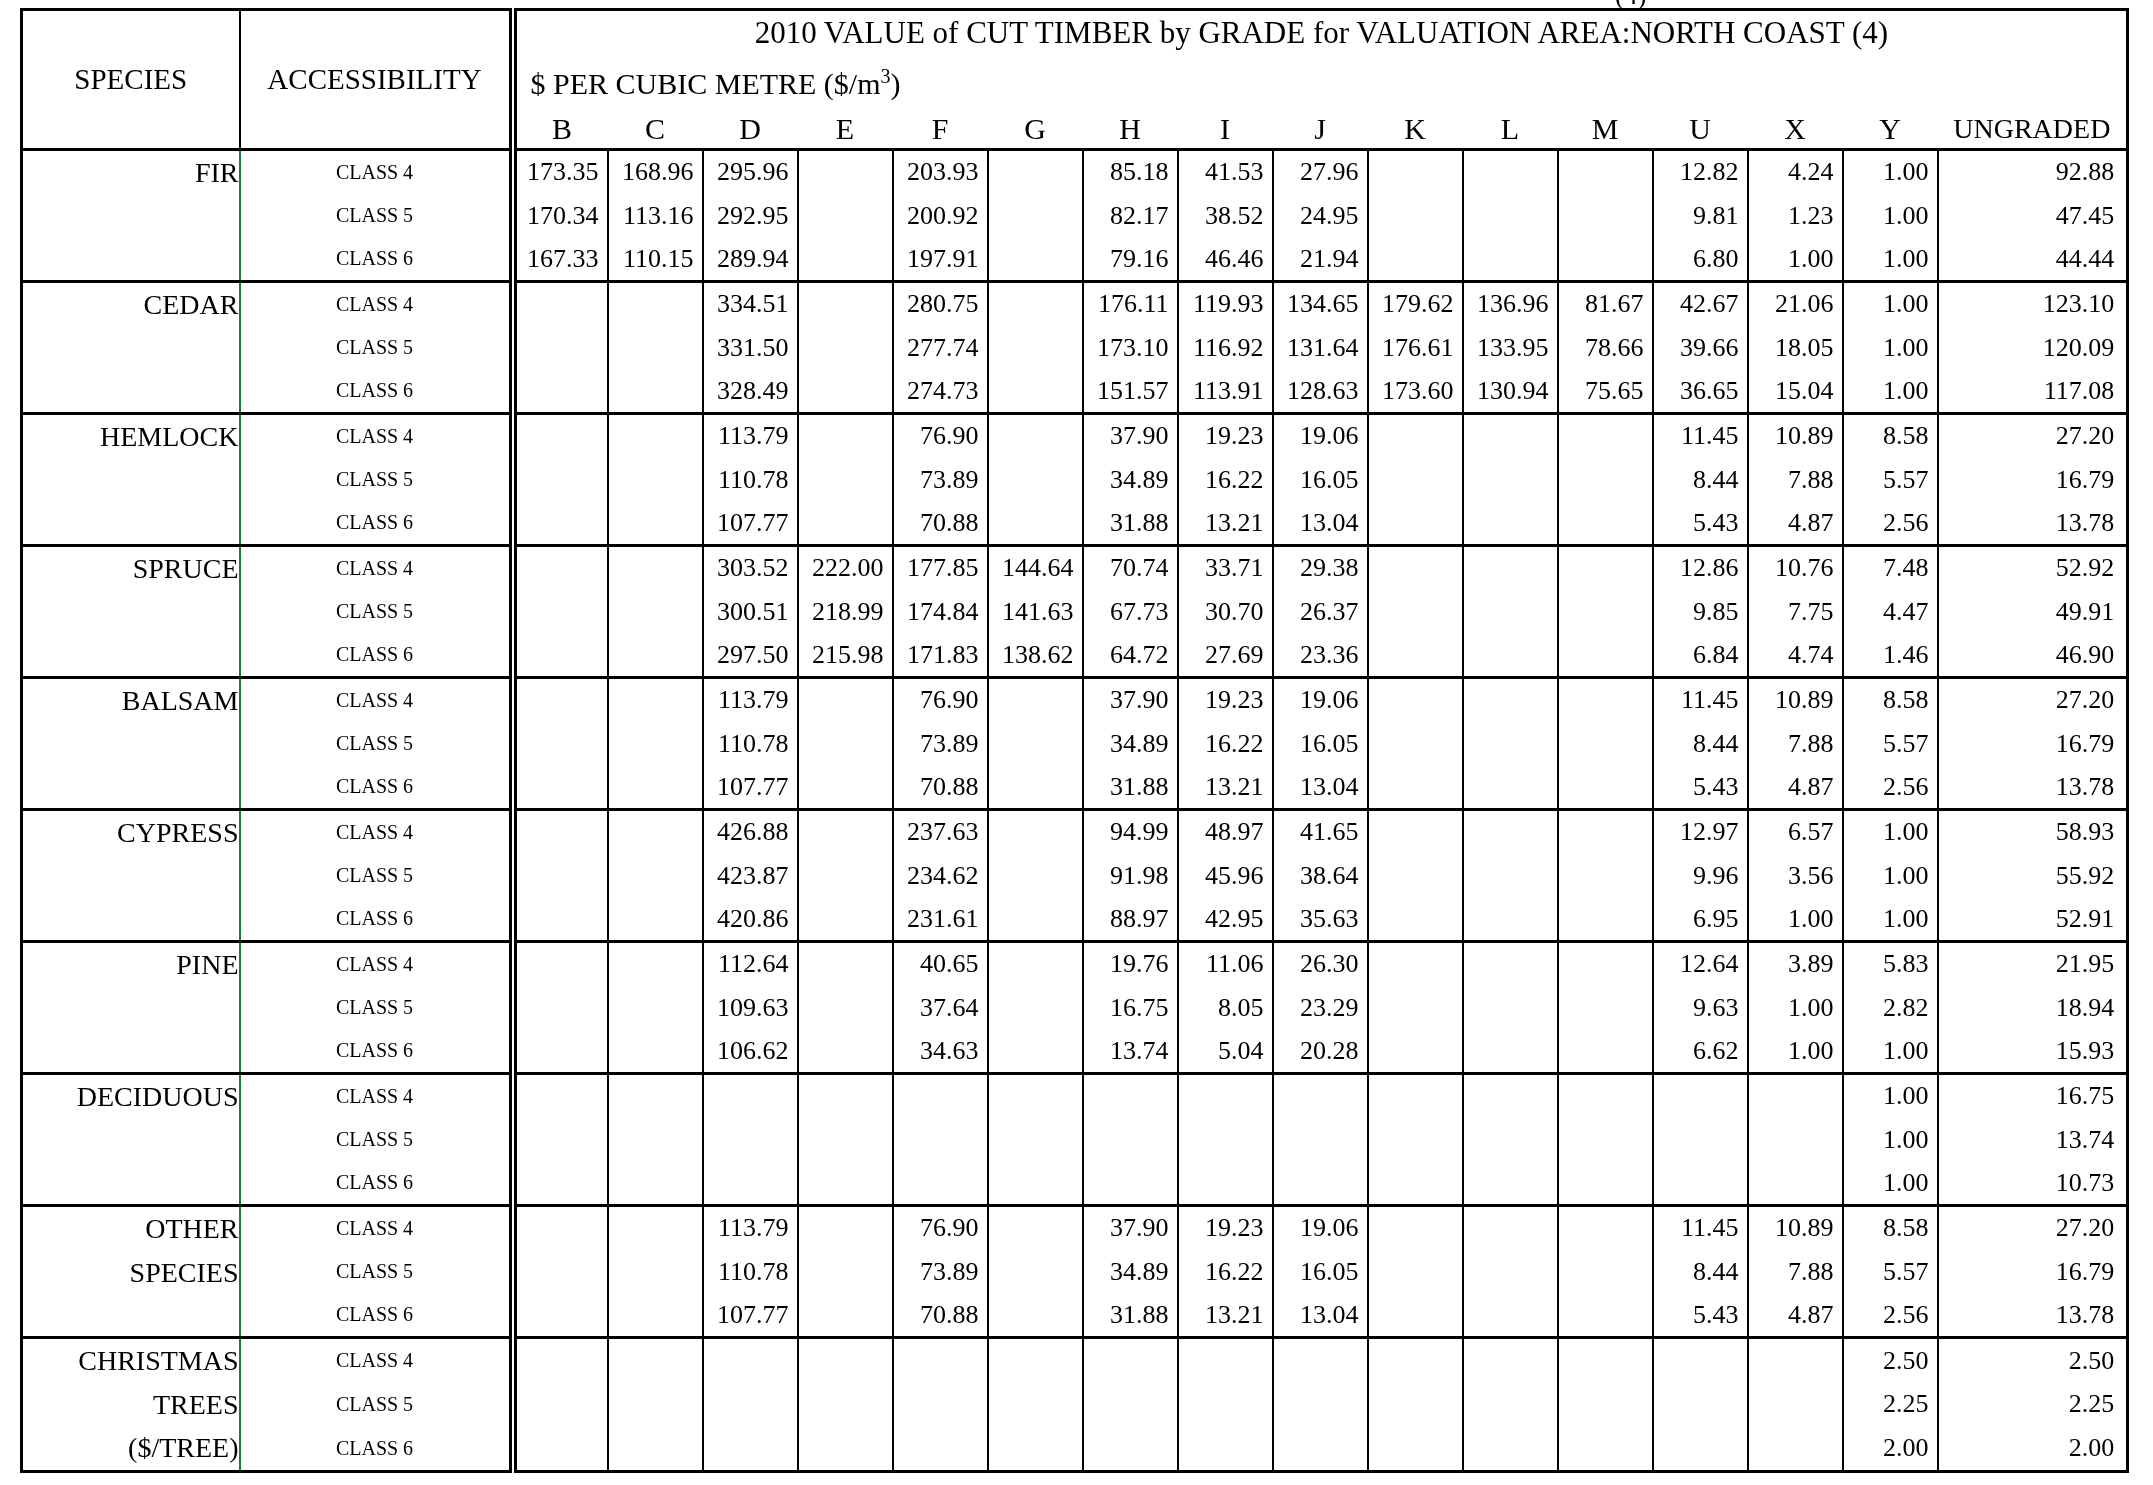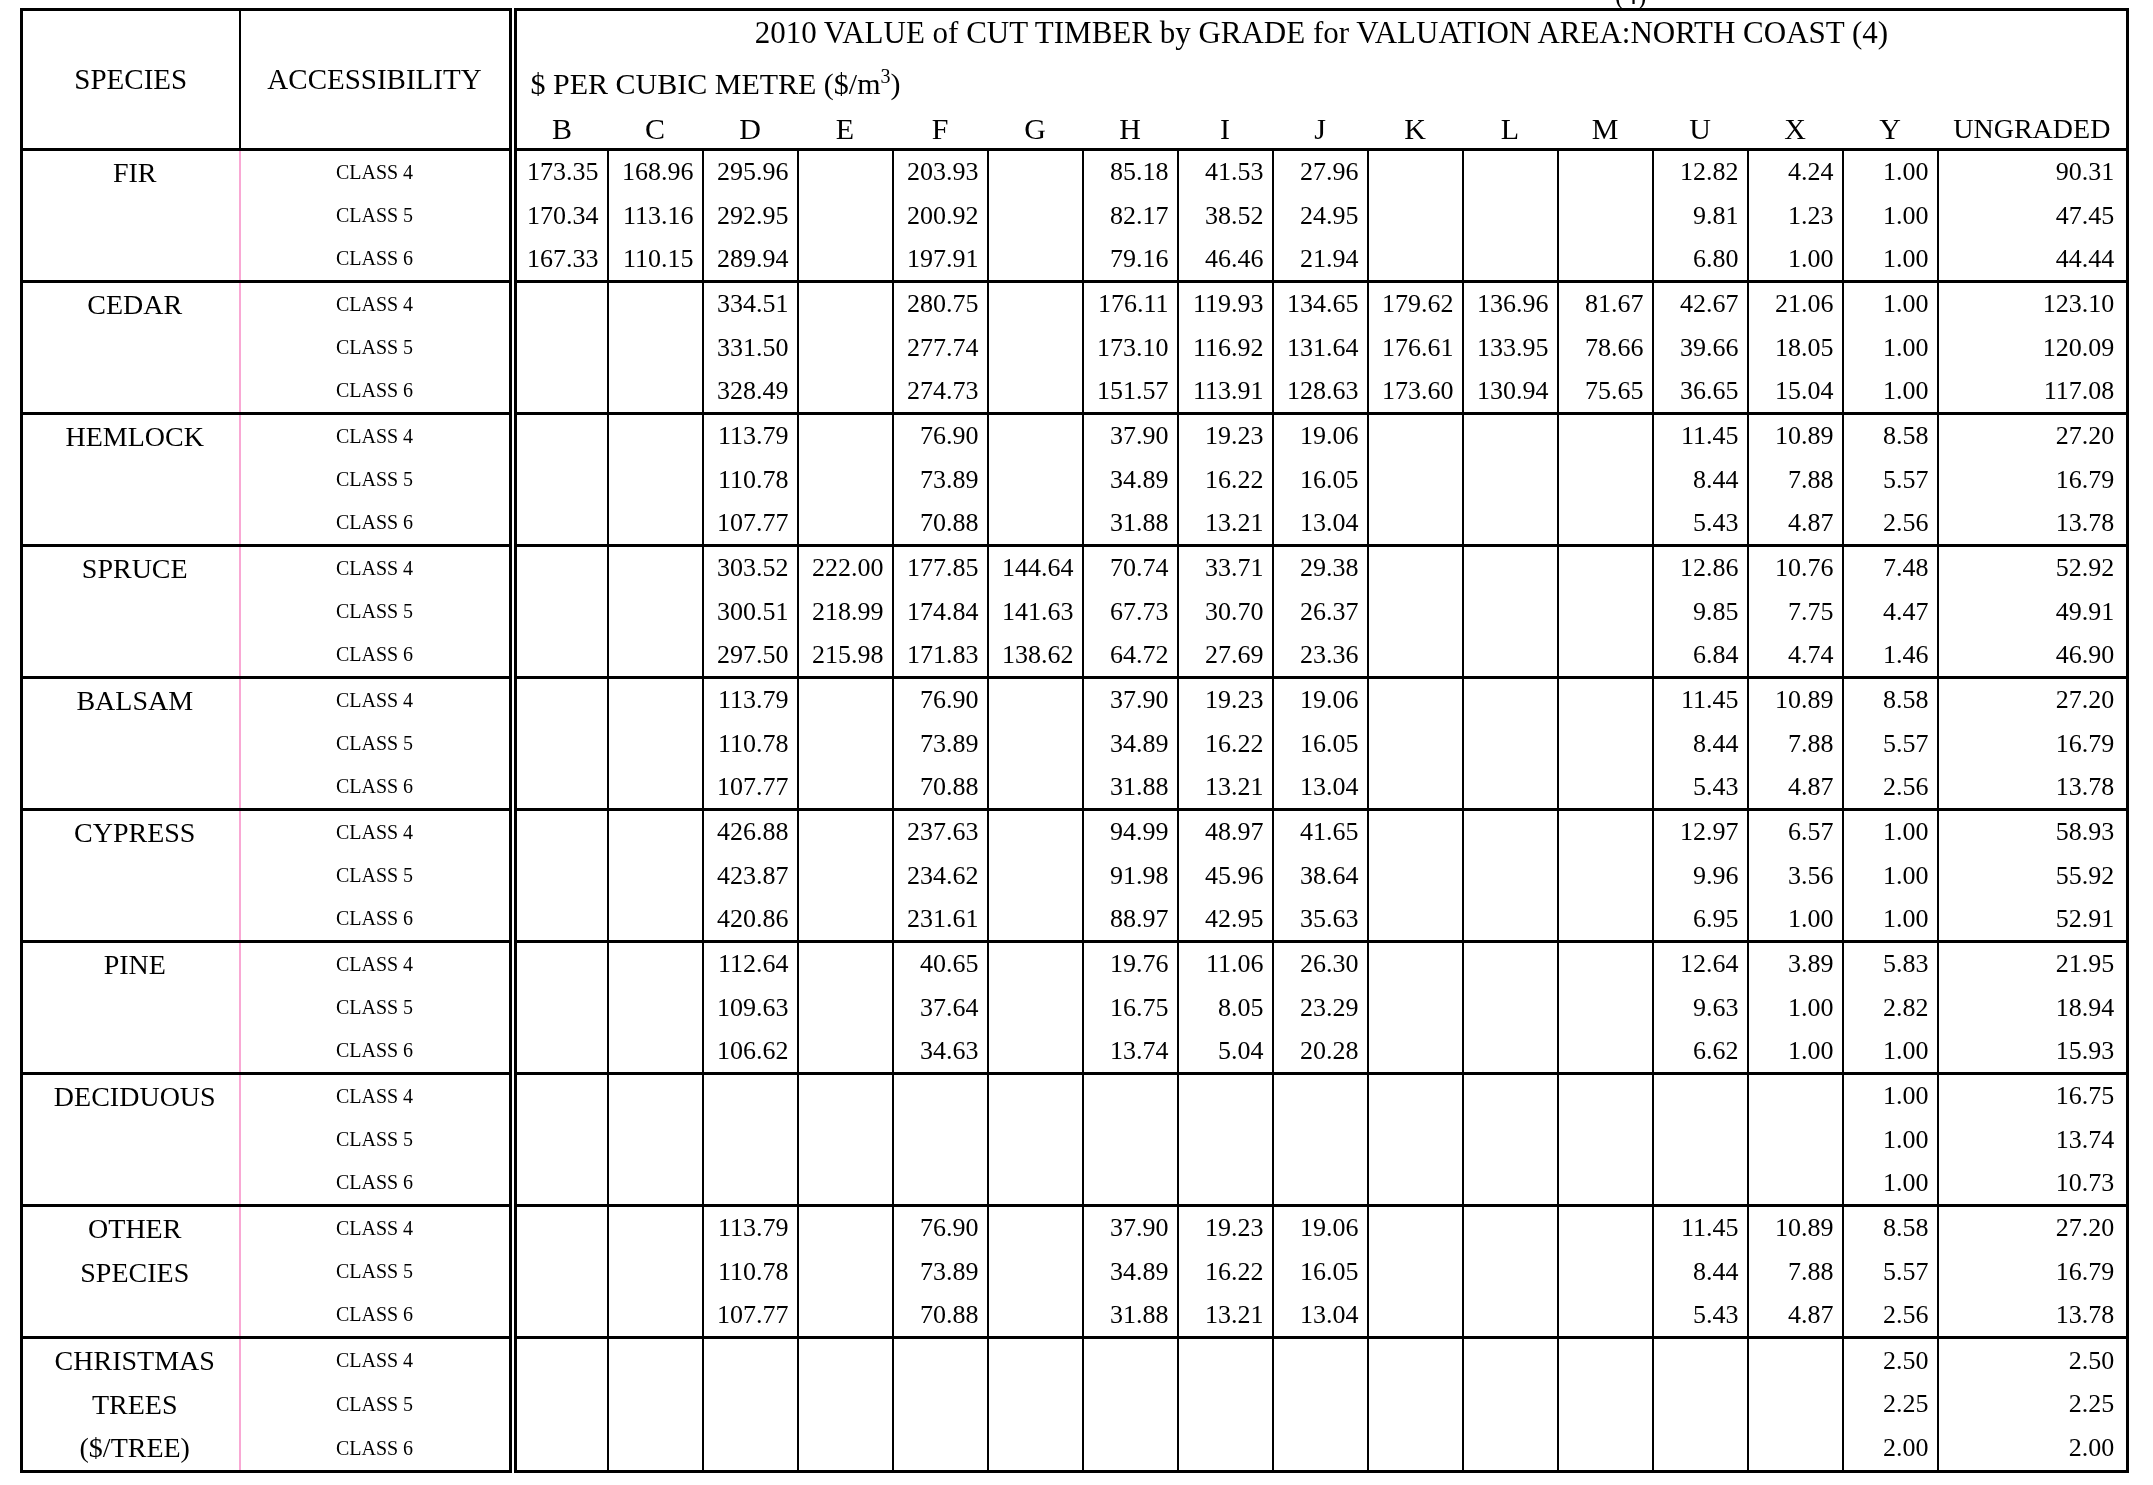--- a/index.html
+++ b/index.html
@@ -78,23 +78,23 @@
   .grade-hdr.ung { font-size: 28px; }
 
   
   .dbl { border-left: 8px double #000 !important; }
 
   
   tbody tr { height: 44px; }
   tr.grp td { border-top: 3px solid #000; }
 
   td.species {
-    border-right: 2px solid #f9a8d4;
+    border-right: 2px solid #15803d;
     vertical-align: top;
-    text-align: center;
+    text-align: right;
     padding-left: 8px;
     font-size: 28px;
   }
   td.species div { line-height: 43.5px; white-space: nowrap; }
 
   td.access {
     border-right: 2px solid #000;
     text-align: center;
     vertical-align: middle;
     font-size: 20px;
@@ -186,21 +186,21 @@
         <td class="val"></td>
         <td class="val">85.18</td>
         <td class="val">41.53</td>
         <td class="val">27.96</td>
         <td class="val"></td>
         <td class="val"></td>
         <td class="val"></td>
         <td class="val">12.82</td>
         <td class="val">4.24</td>
         <td class="val">1.00</td>
-        <td class="val ung">90.31</td>
+        <td class="val ung">92.88</td>
       </tr>
       <tr>
         <td class="access">CLASS 5</td>
         <td class="val dbl">170.34</td>
         <td class="val">113.16</td>
         <td class="val">292.95</td>
         <td class="val"></td>
         <td class="val">200.92</td>
         <td class="val"></td>
         <td class="val">82.17</td>

